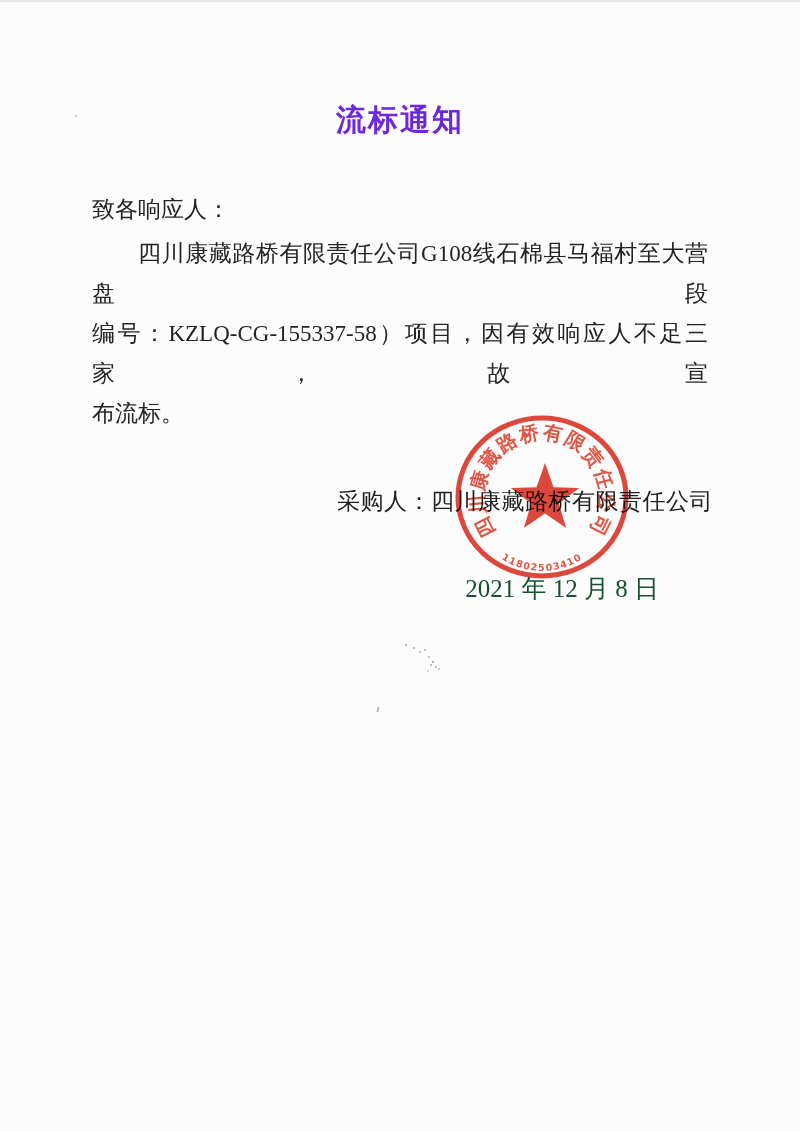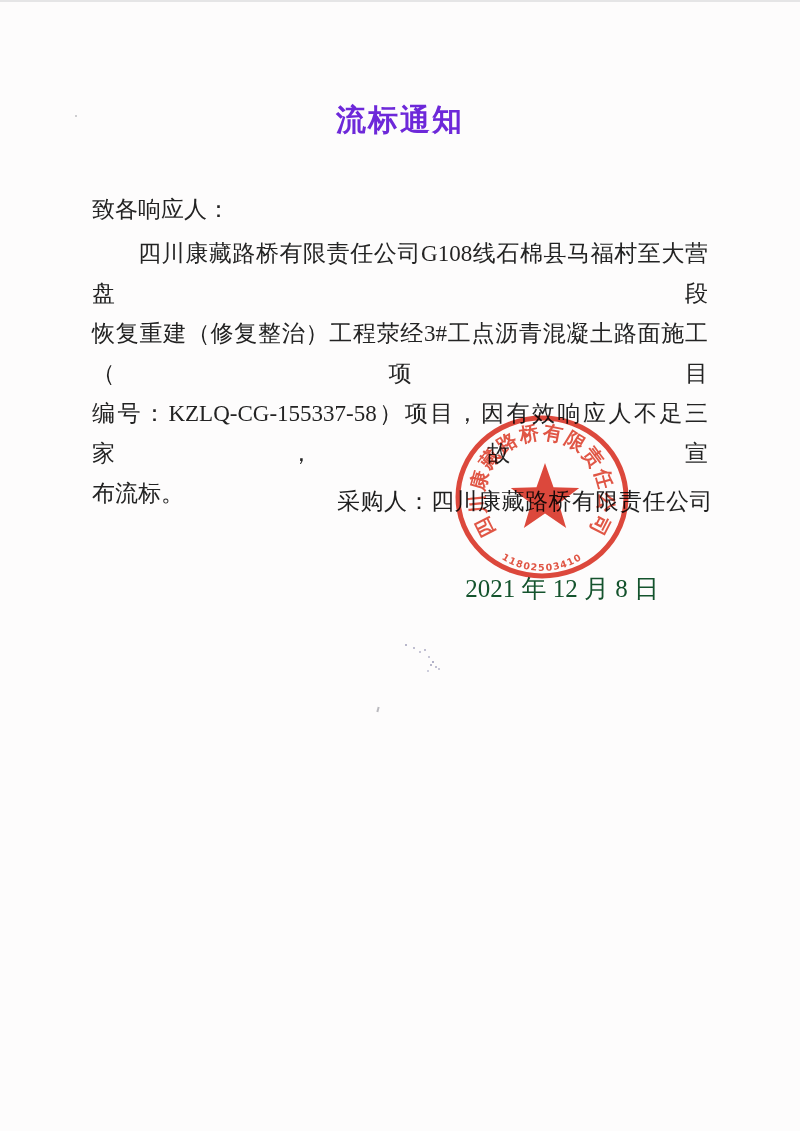--- a/index.html
+++ b/index.html
@@ -83,21 +83,20 @@
 
 <div class="page">
 
   <div class="scan-top-edge"></div>
 
   <h1 class="doc-title">流标通知</h1>
 
   <div class="body-block">
     <p class="salutation">致各响应人：</p>
     <p class="bline just indent">四川康藏路桥有限责任公司G108线石棉县马福村至大营盘段</p>
-    <p class="bline just">恢复重建（修复整治）工程荥经3#工点沥青混凝土路面施工（项目</p>
     <p class="bline just">编号：KZLQ-CG-155337-58）项目，因有效响应人不足三家，故宣</p>
     <p class="bline">布流标。</p>
   </div>
 
   <div class="purchaser-line">采购人：四川康藏路桥有限责任公司</div>
 
   <div class="date-line">2021 年 12 月 8 日</div>
 
   <svg class="seal" viewBox="-100 -100 200 200" xmlns="http://www.w3.org/2000/svg" aria-hidden="true">
     <defs>

